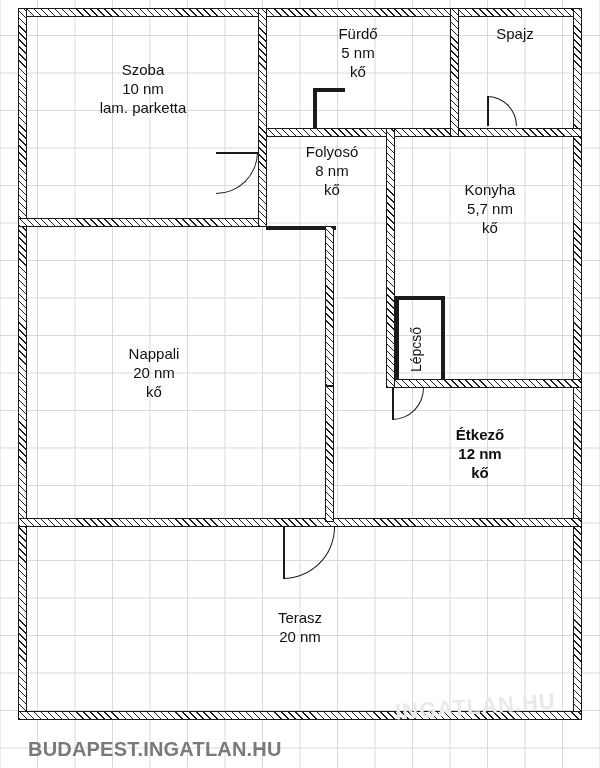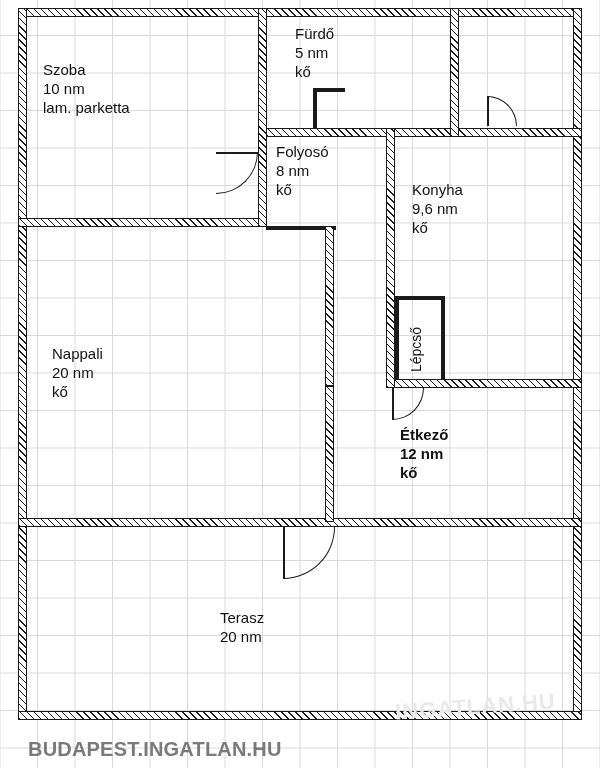--- a/index.html
+++ b/index.html
@@ -66,20 +66,21 @@
   }
   .door .arc {
     position: absolute;
     border: 1.5px solid #1a1a1a;
     box-sizing: border-box;
   }
 
   
   .label {
     position: absolute;
+    text-align: center;
     line-height: 1.28;
     font-size: 15px;
     color: #111111;
     white-space: nowrap;
   }
   .label .ln { display: block; }
 
   .label-rot {
     position: absolute;
     font-size: 14px;
@@ -193,31 +194,32 @@
     <span class="ln">lam. parketta</span>
   </div>
 
   <div class="label" style="left:295px; top:24px; width:126px;">
     <span class="ln">Fürdő</span>
     <span class="ln">5 nm</span>
     <span class="ln">kő</span>
   </div>
 
   <div class="label" style="left:455px; top:24px; width:120px;">
+    <span class="ln">Spajz</span>
   </div>
 
   <div class="label" style="left:276px; top:142px; width:112px;">
     <span class="ln">Folyosó</span>
     <span class="ln">8 nm</span>
     <span class="ln">kő</span>
   </div>
 
   <div class="label" style="left:412px; top:180px; width:156px;">
     <span class="ln">Konyha</span>
-    <span class="ln">9,6 nm</span>
+    <span class="ln">5,7 nm</span>
     <span class="ln">kő</span>
   </div>
 
   <div class="label" style="left:52px; top:344px; width:204px;">
     <span class="ln">Nappali</span>
     <span class="ln">20 nm</span>
     <span class="ln">kő</span>
   </div>
 
   <div class="label" style="left:400px; top:425px; width:160px;font-weight:bold;">

